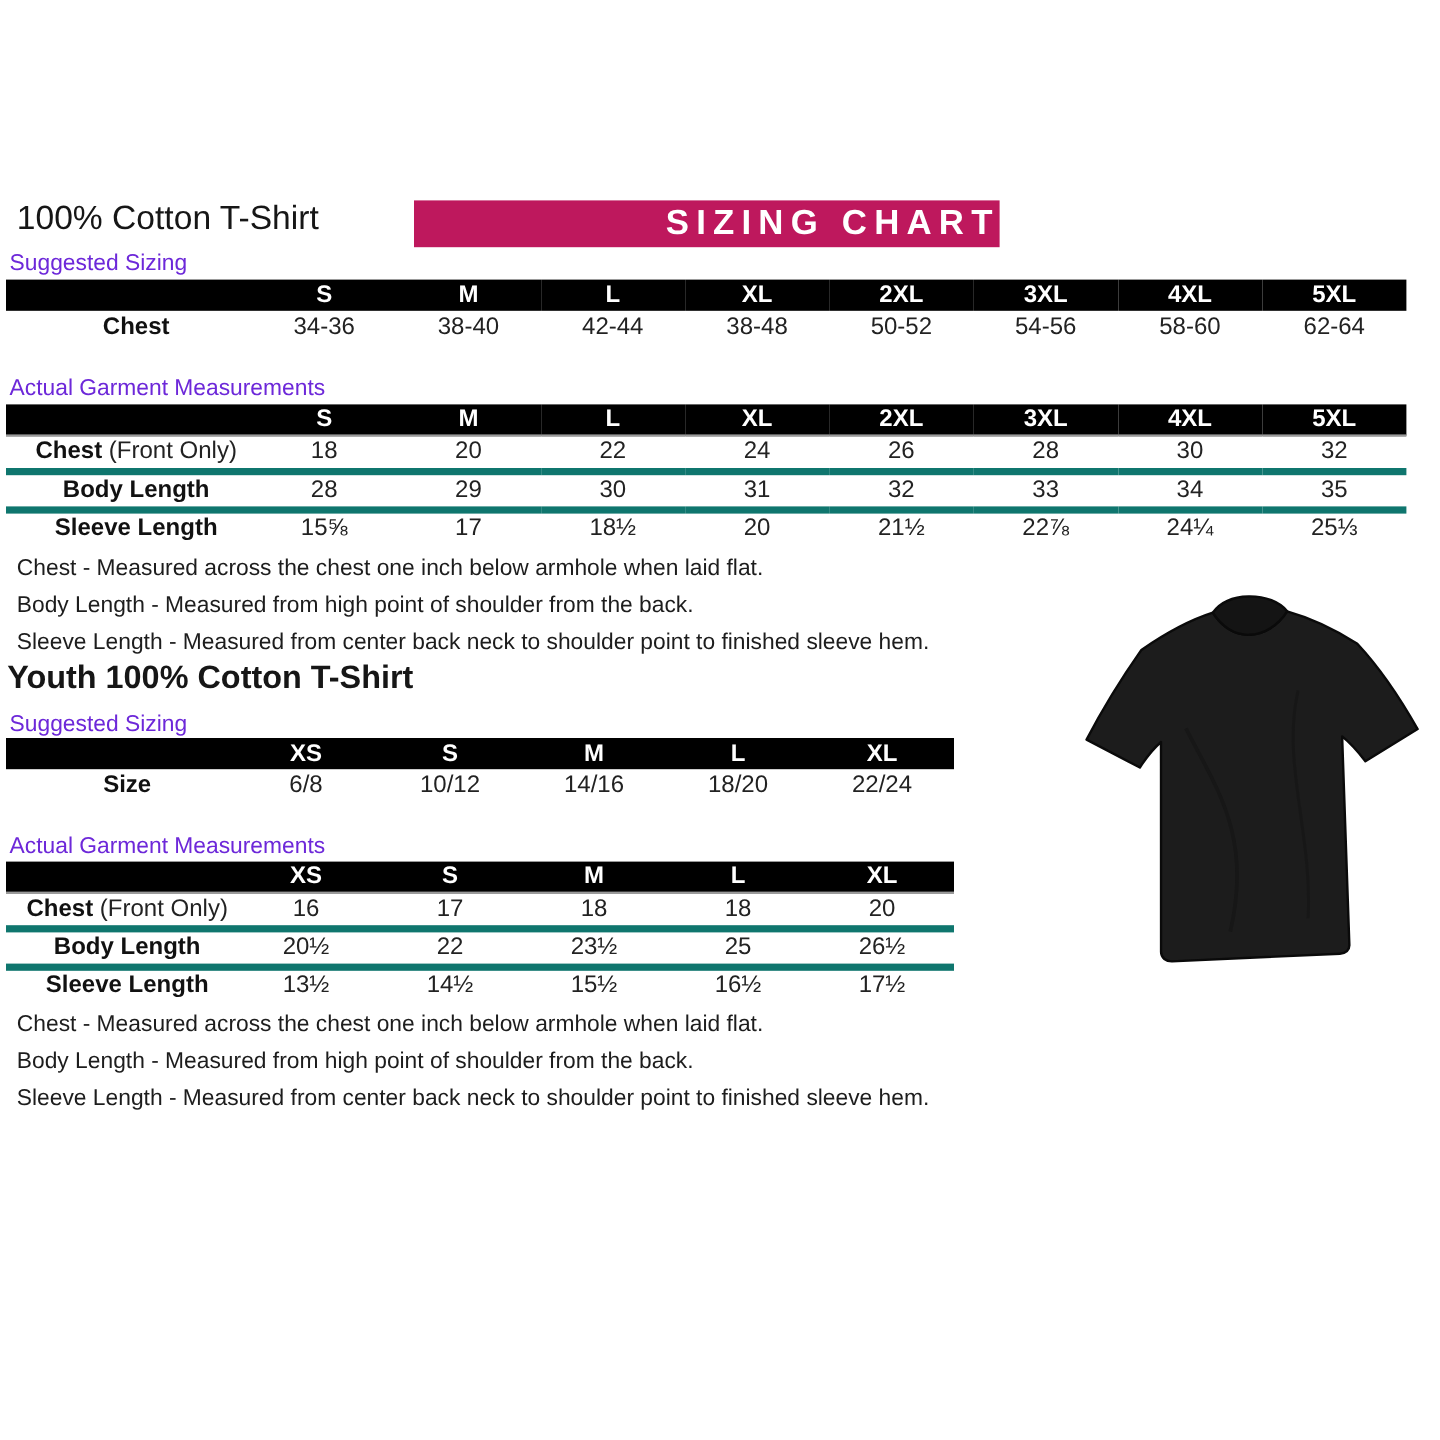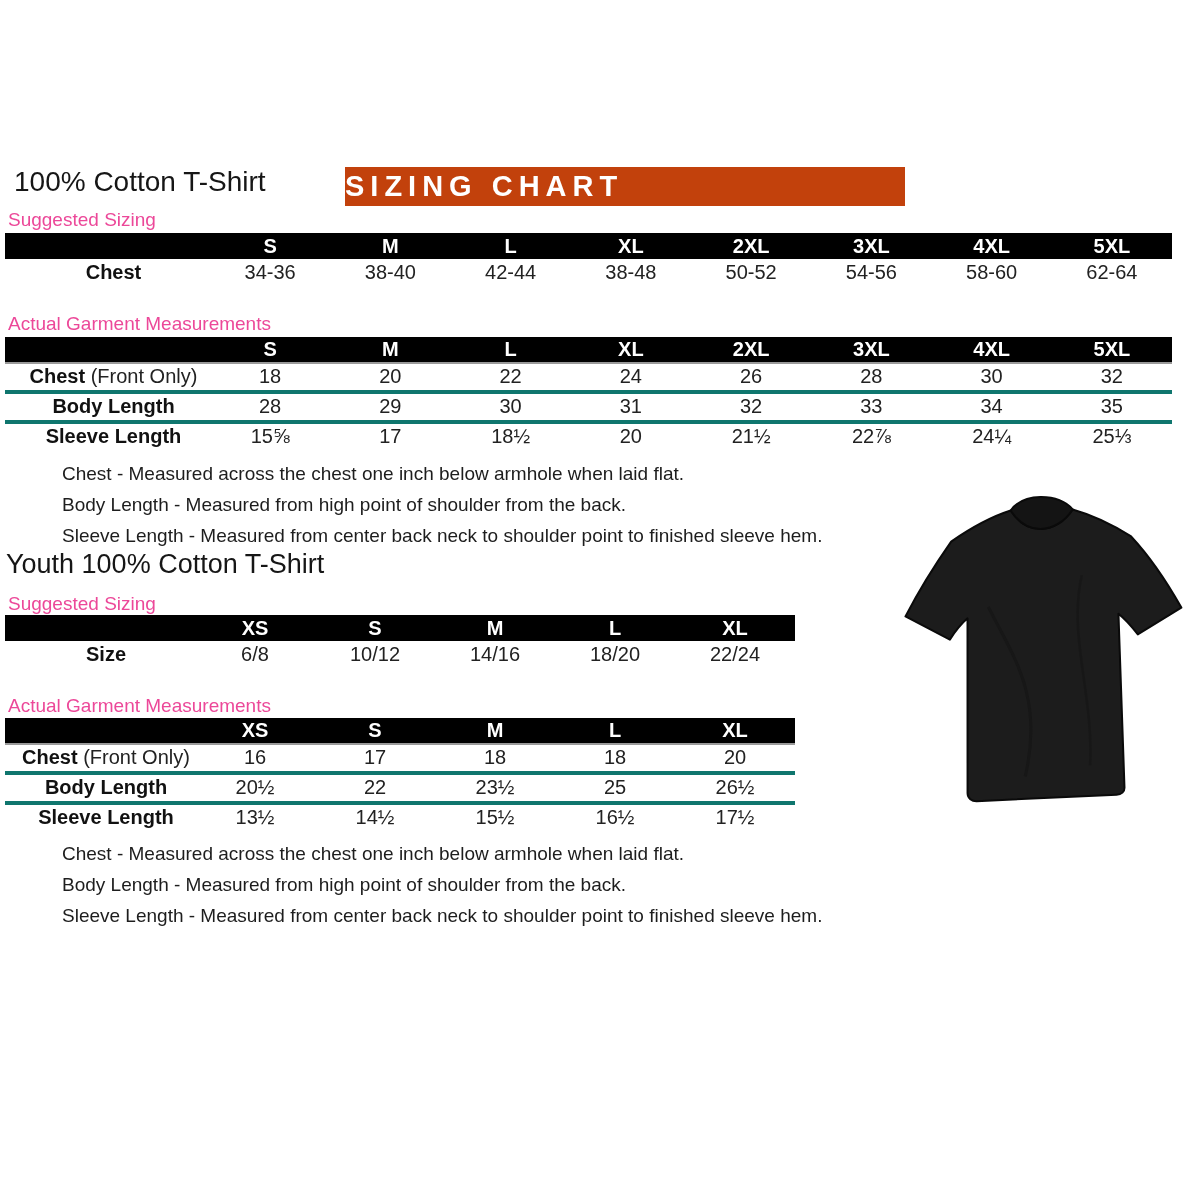--- a/index.html
+++ b/index.html
@@ -6,30 +6,30 @@
   html,body { background:#fff; }
   .canvas {
     position:relative; width:1200px; height:1200px; background:#ffffff;
     font-family:"Liberation Sans", sans-serif; color:#111; overflow:hidden;
   }
   .page-title {
     position:absolute; left:14px; top:166px;
     font-size:28px; font-weight:normal; color:#161616;
   }
   .banner {
-    position:absolute; left:345px; top:167px; width:560px; height:39px;
-    background:#c2410c; color:#fff; font-weight:bold; font-size:29px;
-    letter-spacing:6px; text-align:left; line-height:39px;
+    position:absolute; left:345px; top:167px; width:488px; height:39px;
+    background:#be185d; color:#fff; font-weight:bold; font-size:29px;
+    letter-spacing:6px; text-align:right; line-height:39px;
   }
   .section-label {
-    position:absolute; left:8px; font-size:19px; color:#ec4899;
+    position:absolute; left:8px; font-size:19px; color:#6d28d9;
   }
   .youth-title {
     position:absolute; left:6px; top:549px;
-    font-size:27px; font-weight:normal; color:#161616;
+    font-size:27px; font-weight:bold; color:#161616;
   }
   
   .size-table {
     position:absolute; display:table; table-layout:fixed;
     border-collapse:collapse;
   }
   .adult { left:5px; width:1167px; }
   .youth-w { left:5px; width:790px; }
   .st-row { display:table-row; }
   .st-cell {
@@ -38,22 +38,22 @@
   }
   .st-head .st-cell {
     background:#000; color:#fff; font-weight:bold; height:26px; padding:0;
   }
   .label-cell { text-align:center; padding-left:12px; color:#111; }
   .adult .label-cell { width:205px; }
   .youth-w .label-cell { width:190px; }
   .label-cell b { font-weight:bold; }
   .label-cell .suffix { font-weight:normal; color:#222; }
   .lined .st-head + .st-data .st-cell { border-top:2px solid #9a9a9a; }
-  .lined .st-data + .st-data .st-cell { border-top:4px solid #0f766e;margin-top:28px; }
-  .notes { position:absolute; left:14px;margin-left:48px; }
+  .lined .st-data + .st-data .st-cell { border-top:6px solid #0f766e;margin-top:28px; }
+  .notes { position:absolute; left:14px; }
   .notes p { font-size:19px; color:#1d1d1d; margin:0 0 9px 0; }
   .tshirt-wrap { position:absolute; left:893px; top:486px; width:300px; height:326px; }
 </style>
 </head>
 <body>
 
 <div class="canvas">
 
   <h1 class="page-title">100% Cotton T-Shirt</h1>
   <div class="banner">SIZING CHART</div>

